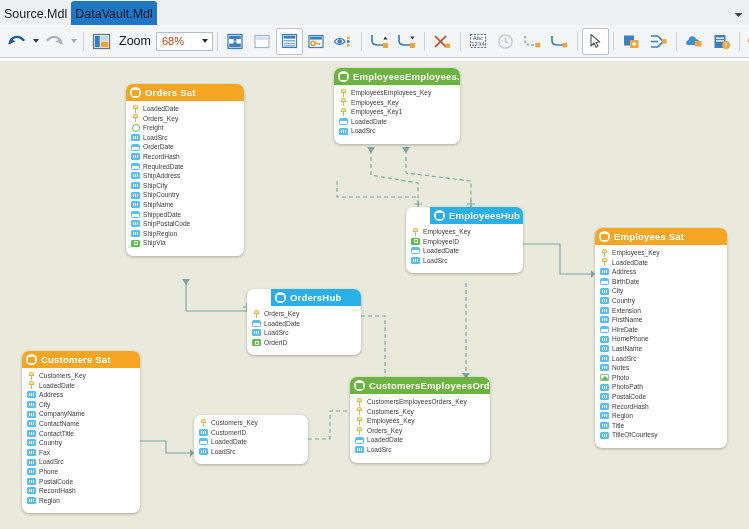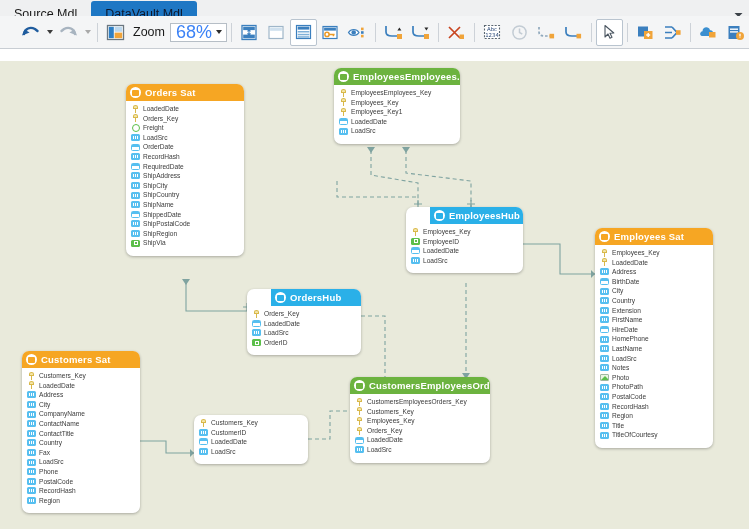--- a/index.html
+++ b/index.html
@@ -11,40 +11,40 @@
   }
   #app{position:relative;width:749px;height:529px;}
 
   
   .tabbar{
     position:absolute;left:0;top:0;width:749px;height:28px;
     background:#eff0f1;border-bottom:1px solid #c8cdd3;
     display:flex;align-items:flex-end;
   }
   .tab{
-    height:27px;line-height:27px;padding:0 14px;font-size:12.5px;
+    height:27px;line-height:27px;padding:0 4px;font-size:12.5px;
     color:#2b2b2b;cursor:default;white-space:nowrap;
   }
   .tab.inactive{background:transparent;color:#1a1a1a;}
   .tab.active{
     background:#1e77c4;color:#0f172a;border-top-left-radius:3px;
     border-top-right-radius:3px;height:27px;
   }
   .tabbar .spacer{flex:1;}
   .tab-chevron{
     width:22px;height:27px;display:flex;align-items:center;justify-content:center;
     color:#44484d;font-size:8px;
   }
   .tab-chevron svg{display:block;}
 
   
   .toolbar{
-    position:absolute;left:0;top:16px;width:749px;height:33px;
+    position:absolute;left:0;top:25px;width:749px;height:33px;
     background:#f4f5f6;border-bottom:1px solid #c8cdd3;
-    display:flex;align-items:center;padding:0 17px;box-sizing:border-box;
+    display:flex;align-items:center;padding:0 3px;box-sizing:border-box;
   }
   .tb-btn{
     width:25px;height:25px;display:flex;align-items:center;justify-content:center;
     border:1px solid transparent;border-radius:2px;cursor:default;flex:none;
   }
   .tb-btn.framed{border:1px solid #b9c4cf;background:#ffffff;}
   .tb-caret{
     width:11px;height:25px;display:flex;align-items:center;justify-content:center;
     cursor:default;flex:none;
   }
@@ -55,21 +55,21 @@
   .tb-caret.dim i{border-top-color:#a9a9a9;}
   .tb-sep{width:1px;height:19px;background:#cdd2d8;margin:0 4px;flex:none;}
   .zoom-label{
     font-size:12.5px;color:#1a1a1a;margin:0 5px 0 4px;white-space:nowrap;flex:none;
   }
   .zoom-box{
     width:57px;height:19px;background:#ffffff;border:1px solid #b6bec6;
     display:flex;align-items:center;box-sizing:border-box;flex:none;
   }
   .zoom-val{
-    flex:1;font-size:18px;color:#3b82f6;padding-left:5px;white-space:nowrap;
+    flex:1;font-size:11px;color:#c2410c;padding-left:5px;white-space:nowrap;
   }
   .zoom-drop{
     width:14px;height:17px;display:flex;align-items:center;justify-content:center;
   }
   .zoom-drop i{
     display:block;width:0;height:0;border-left:3px solid transparent;
     border-right:3px solid transparent;border-top:4px solid #2d2d2d;
   }
 
   
@@ -543,21 +543,21 @@
             <div class="row">
               <span class="row-ico ic-date"></span>
               <span class="row-lbl">LoadedDate</span>
             </div>
             <div class="row">
               <span class="row-ico ic-txt"></span>
               <span class="row-lbl">LoadSrc</span>
             </div>
           </div>
         </div>
-        <div class="ent sat" style="left: 595px; top: 167px; width: 118px;">
+        <div class="ent sat" style="left: 595px; top: 167px; width: 132px;">
           <div class="ent-hd">
             <span class="ent-hd-ico">
               <b></b>
             </span>
             <span>Employees Sat</span>
           </div>
           <div class="ent-body">
             <div class="row">
               <span class="row-ico ic-key"></span>
               <span class="row-lbl">Employees_Key</span>

